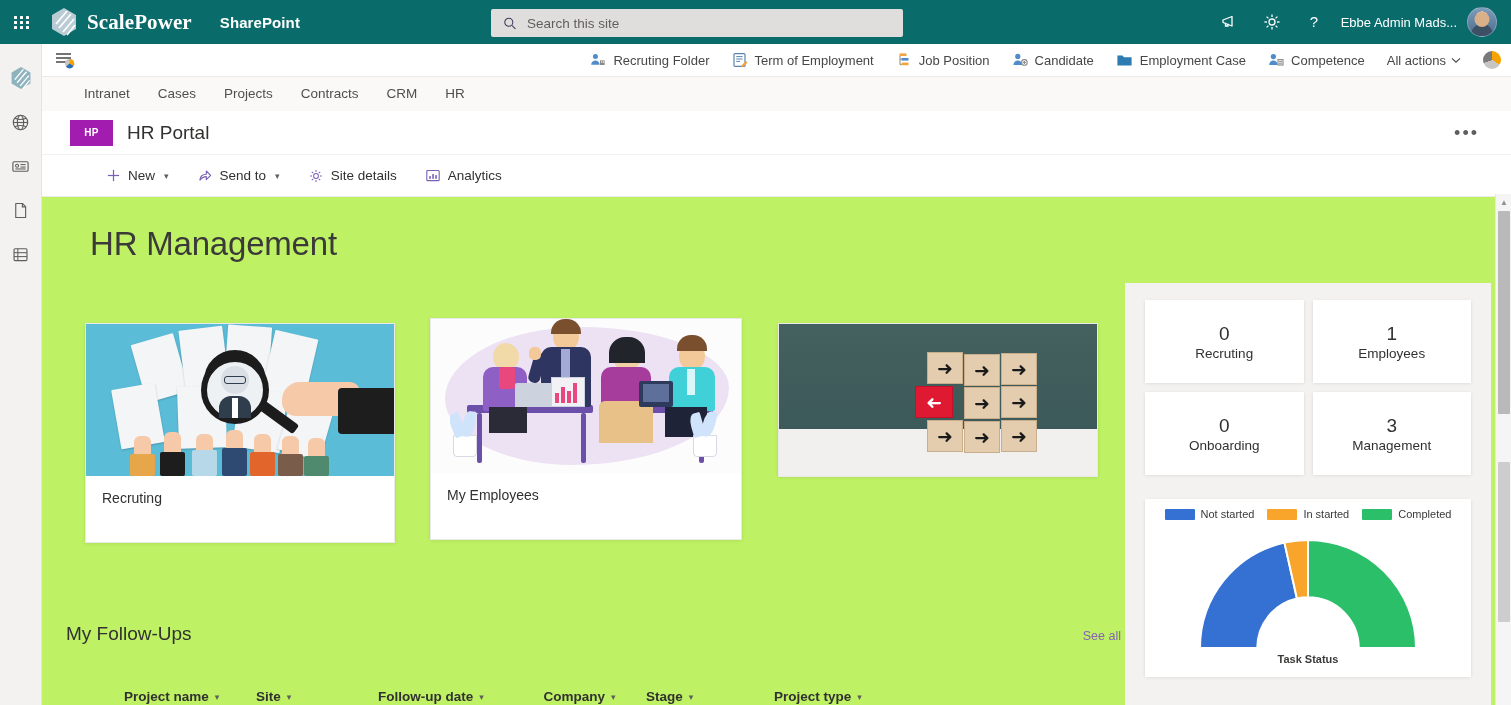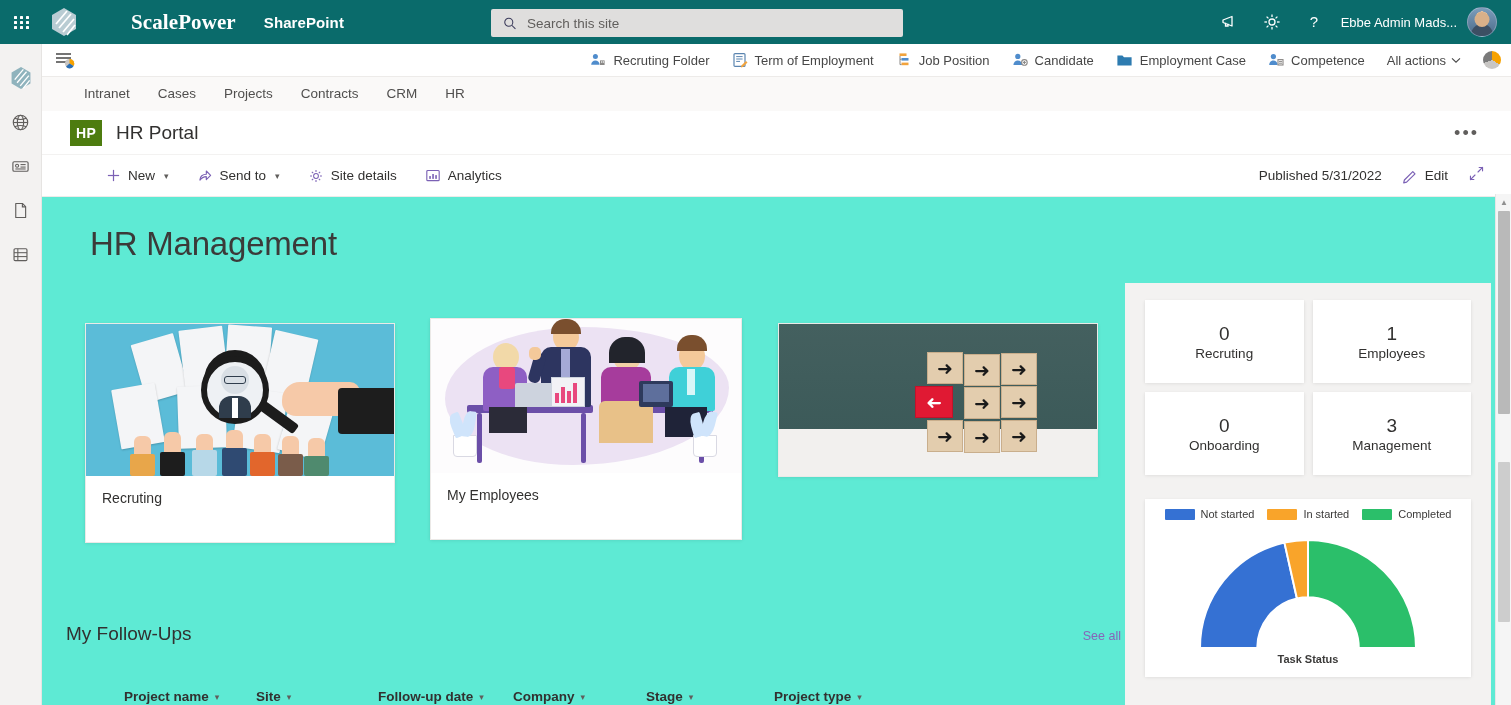--- a/index.html
+++ b/index.html
@@ -22,21 +22,20 @@
     width: 44px; height: 44px; display: flex; align-items: center; justify-content: center;
     cursor: pointer;
   }
   .waffle-grid { display: grid; grid-template-columns: repeat(3, 4px); grid-gap: 2px; }
   .waffle-grid i { width: 3px; height: 3px; background: #ffffff; border-radius: 0.5px; display: block; }
   .brand { display: flex; align-items: center; margin-left: 6px; }
   .brand-logo { width: 28px; height: 30px; position: relative; margin-right: 9px; }
   .brand-name {
     color: #ffffff; font-size: 21px; font-weight: 700; letter-spacing: .1px;
     font-family: "Liberation Serif", serif;
-    margin-left: 44px;
   }
   .suite-app {
     color: #ffffff; font-size: 15px; font-weight: 700; margin-left: 28px;
     letter-spacing: .1px;
   }
   .searchbox {
     position: absolute; left: 491px; top: 9px; width: 412px; height: 28px;
     background: #dfdedd; border-radius: 2px;
     display: flex; align-items: center; padding: 0 8px;
   }
@@ -120,22 +119,22 @@
     padding: 0 14px; line-height: 34px; cursor: pointer;
   }
 
   
   .siteheader {
     position: absolute; left: 42px; top: 111px; width: 1469px; height: 44px;
     background: #ffffff; display: flex; align-items: center; padding-left: 28px;
     border-bottom: 1px solid #f3f2f1;
   }
   .site-logo {
-    width: 32px; height: 26px; background: #4d7c0f; color: #ffffff;
-    font-size: 14px; font-weight: 700; display: flex; align-items: center; justify-content: center;
+    width: 43px; height: 26px; background: #a21caf; color: #ffffff;
+    font-size: 10px; font-weight: 700; display: flex; align-items: center; justify-content: center;
     margin-right: 14px; letter-spacing: .3px;
   }
   .site-title { font-size: 19px; color: #323130; font-weight: 400; }
   .site-more {
     margin-left: auto; margin-right: 32px; color: #605e5c; font-size: 18px;
     letter-spacing: 2px; cursor: pointer; line-height: 10px;
   }
 
   
   .cmdbar {
@@ -148,21 +147,21 @@
     font-size: 13.5px; color: #323130; margin-right: 20px; cursor: pointer;
     padding: 4px 4px;
   }
   .cmd .chev { font-size: 9px; color: #605e5c; margin-left: 2px; }
   .cmd-right { margin-left: auto; display: flex; align-items: center; gap: 16px; padding-right: 26px; }
   .published { font-size: 13.5px; color: #323130; }
 
   
   .canvas {
     position: absolute; left: 42px; top: 197px; width: 1453px; height: 508px;
-    background: #5eead4; overflow: hidden;
+    background: #bef264; overflow: hidden;
   }
   .page-title {
     position: absolute; left: 48px; top: 28px;
     font-size: 33px; font-weight: 400; color: #3b3a39; letter-spacing: -.2px;
   }
 
   
   .hero { position: absolute; left: 43px; top: 126px; width: 1055px; }
   .hero-row { display: flex; align-items: flex-start; }
   .card {
@@ -259,21 +258,21 @@
   .fu-head { display: flex; align-items: baseline; }
   .fu-title { font-size: 19px; color: #323130; }
   .fu-seeall { margin-left: auto; font-size: 12.5px; color: #8764b8; cursor: pointer; }
   .fu-table { margin-top: 44px; display: flex; padding-left: 58px; }
   .fu-col {
     display: flex; align-items: center; gap: 6px;
     font-size: 13.5px; color: #323130; font-weight: 600; cursor: pointer;
   }
   .fu-col .chev { font-size: 9px; color: #605e5c; font-weight: 400; }
   .fu-c1 { width: 132px; } .fu-c2 { width: 122px; } .fu-c3 { width: 135px; }
-  .fu-c4 { width: 133px; } .fu-c5 { width: 128px; } .fu-c6 { width: 140px; }
+  .fu-c4 { width: 133px; justify-content: center; } .fu-c5 { width: 128px; } .fu-c6 { width: 140px; }
 
   
   .scrollbar {
     position: absolute; right: 0; top: 194px; width: 16px; height: 511px;
     background: #f5f5f5; border-left: 1px solid #e6e6e6;
   }
   .sb-arrow {
     width: 16px; height: 16px; display: flex; align-items: center; justify-content: center;
     color: #909090; font-size: 8px; cursor: pointer;
   }
@@ -548,35 +547,20 @@
   <div class="cmd">
     <svg width="16" height="15" viewBox="0 0 16 16">
       <rect x="1.4" y="2.6" width="13.2" height="10.8" rx="1" fill="none" stroke="#7b61b5" stroke-width="1.2"></rect>
       <rect x="4" y="8.6" width="1.7" height="3" fill="#7b61b5"></rect>
       <rect x="7.2" y="6.4" width="1.7" height="5.2" fill="#7b61b5"></rect>
       <rect x="10.4" y="7.6" width="1.7" height="4" fill="#7b61b5"></rect>
     </svg>
     <span>Analytics</span>
   </div>
 
-  <div class="cmd-right">
-    <span class="published">Published 5/31/2022</span>
-    <div class="cmd" style="margin-right:0">
-      <svg width="16" height="16" viewBox="0 0 16 16">
-        <path d="M2.4 12 l8.4-8.4 2.2 2.2 -8.4 8.4 -2.9 .7 z" fill="none" stroke="#7b61b5" stroke-width="1.2" stroke-linejoin="round"></path>
-      </svg>
-      <span>Edit</span>
-    </div>
-    <span style="cursor:pointer">
-      <svg width="17" height="17" viewBox="0 0 18 18">
-        <path d="M10.6 7.4 L15.4 2.6 M11.8 2.6 H15.4 V6.2" fill="none" stroke="#7b61b5" stroke-width="1.2" stroke-linecap="round"></path>
-        <path d="M7.4 10.6 L2.6 15.4 M6.2 15.4 H2.6 V11.8" fill="none" stroke="#7b61b5" stroke-width="1.2" stroke-linecap="round"></path>
-      </svg>
-    </span>
-  </div>
 </div>
 
 <div class="canvas">
 
   <div class="page-title">HR Management</div>
 
   <div class="hero">
     <div class="hero-row">
 
       <div class="card card1">

